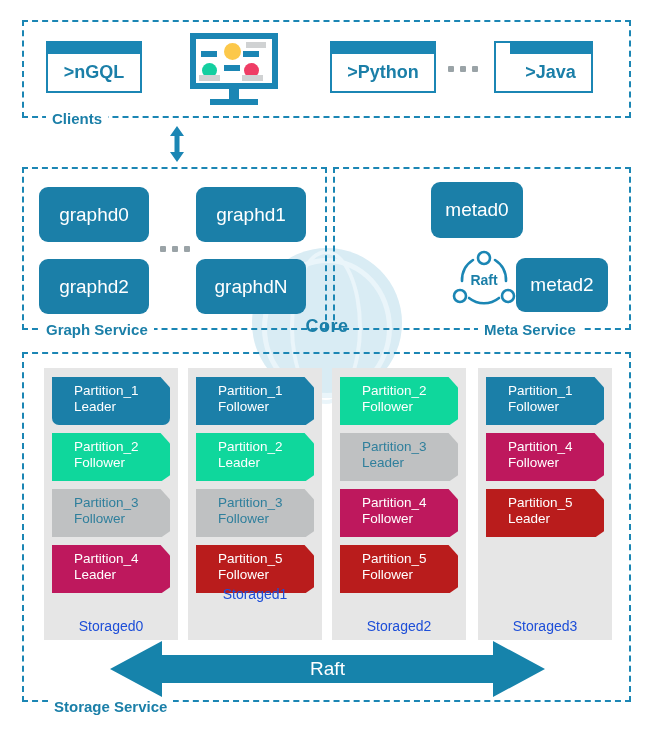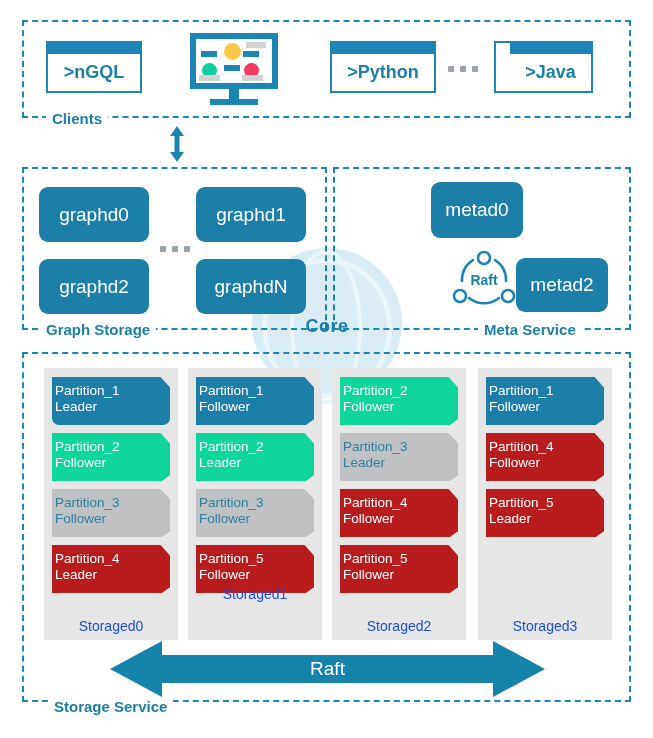--- a/index.html
+++ b/index.html
@@ -50,26 +50,26 @@
 
   
   .raftbadge{position:absolute;z-index:6;}
 
   
   .varrow{position:absolute;z-index:6;}
 
   
   .spanel{position:absolute;background:#e6e6e6;z-index:4;}
   .part{position:absolute;z-index:5;color:#ffffff;font-size:13.5px;line-height:16px;
-    padding:6px 0 0 3px;box-sizing:border-box;}
+    padding:6px 0 0 22px;box-sizing:border-box;}
   .part .l2{display:block;}
   .p-blue{background:#1b7fa8;}
   .p-green{background:#0fd79c;}
   .p-gray{background:#bfc1c2;color:#2f7f9c;}
-  .p-yellow{background:#b91c1c;}
+  .p-yellow{background:#be185d;}
   .p-pink{background:#b91c1c;}
   .sname{position:absolute;z-index:5;font-size:14px;color:#1d4ed8;text-align:center;}
 
   
   .bigarrow{position:absolute;z-index:6;}
   .bigarrow-text{position:absolute;z-index:7;font-size:19px;color:#ffffff;
     text-align:center;width:100%;}
 </style>
 </head>
 <body>
@@ -120,21 +120,21 @@
     <div class="body">&gt;Java</div>
   </div>
 
   <div class="varrow" style="left:165px;top:126px;">
     <svg width="24" height="36" viewBox="0 0 24 36">
       <path d="M12 0 L19 10 L14.5 10 L14.5 26 L19 26 L12 36 L5 26 L9.5 26 L9.5 10 L5 10 Z" fill="#1b86b4"></path>
     </svg>
   </div>
 
   <div class="dbox" style="left:22px;top:167px;width:305px;height:163px;"></div>
-  <div class="dlabel" style="left:40px;top:321px;">Graph Storage</div>
+  <div class="dlabel" style="left:40px;top:321px;">Graph Service</div>
 
   <div class="node" style="left:39px;top:187px;width:110px;height:55px;">
       <span>graphd0</span>
     </div>
   <div class="node" style="left:196px;top:187px;width:110px;height:55px;">
       <span>graphd1</span>
     </div>
   <div class="dots3" style="left:160px;top:246px;">
       <i></i>
       <i></i>

